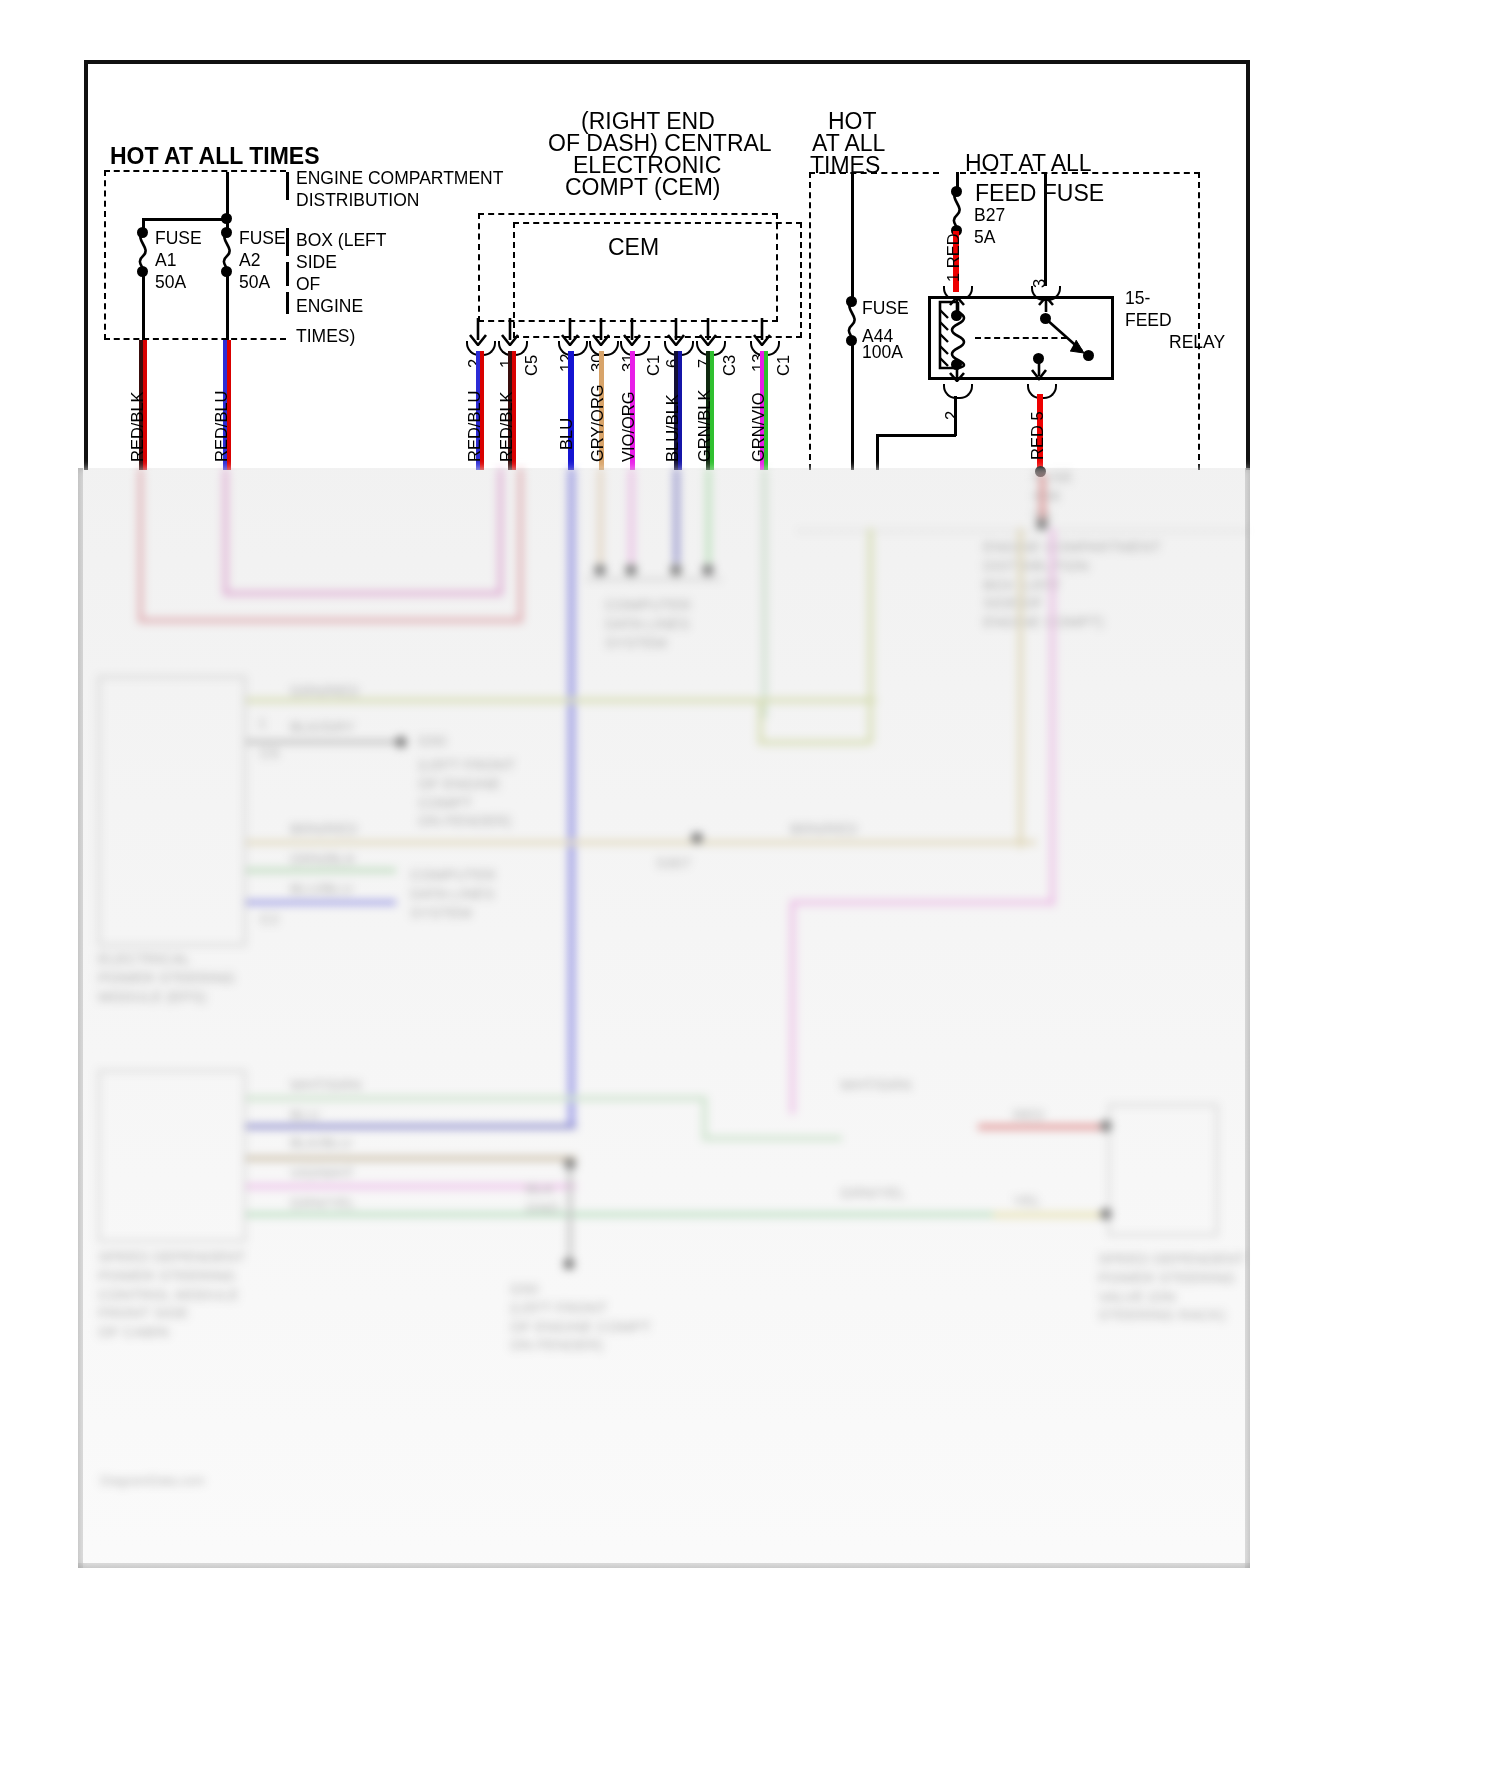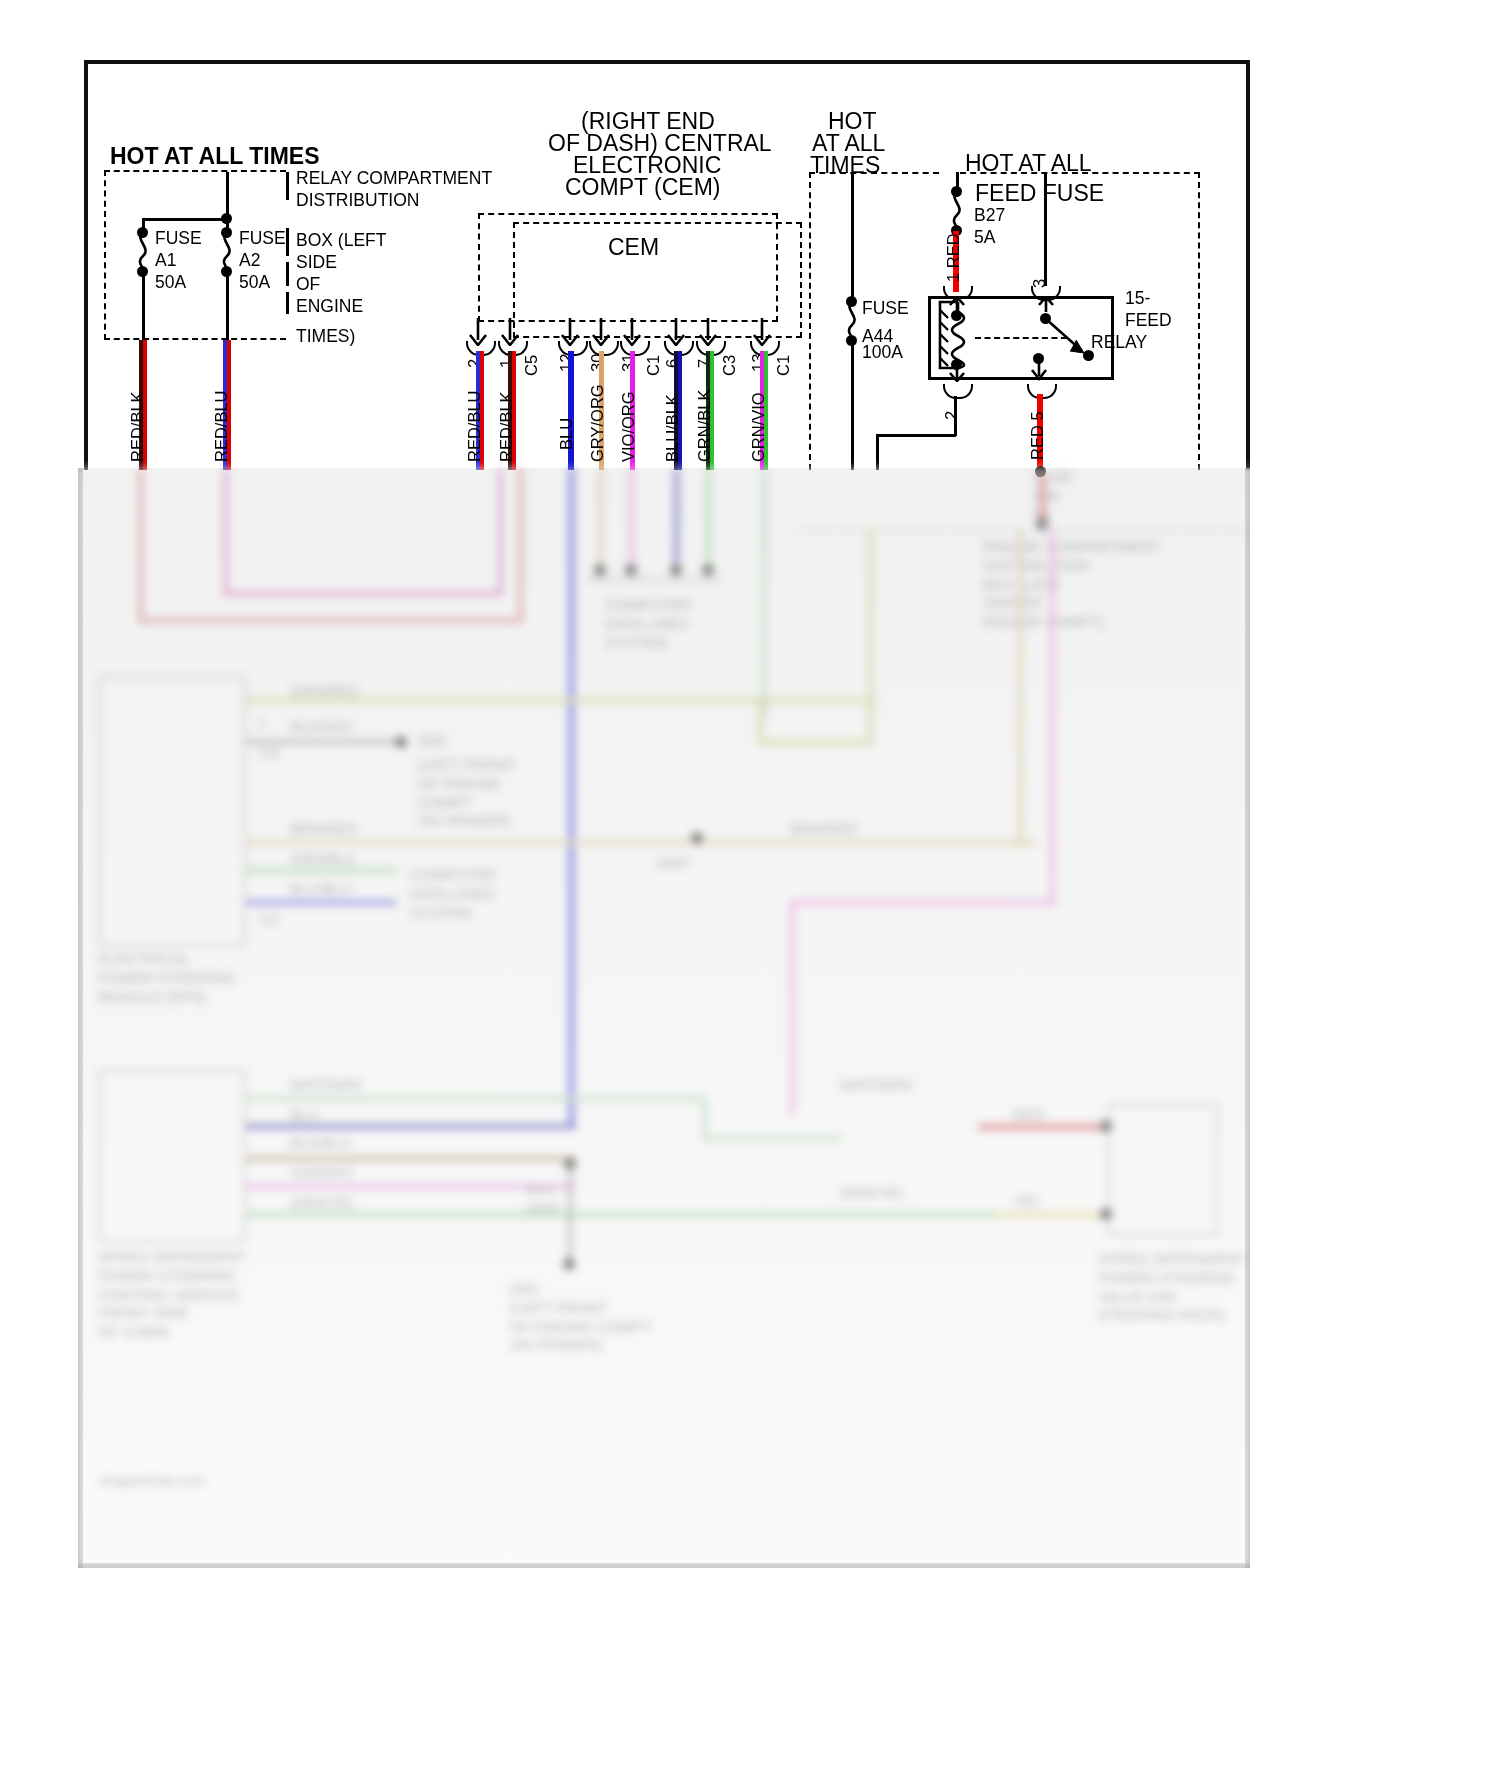--- a/index.html
+++ b/index.html
@@ -73,21 +73,21 @@
 
   <div class="dash-l" style="left:104px;top:170px;height:170px;"></div>
   <div class="dash-t" style="left:104px;top:170px;width:182px;"></div>
   <div class="dash-b" style="left:104px;top:338px;width:182px;"></div>
 
   <div class="vline" style="left:286px;top:172px;height:28px;"></div>
   <div class="vline" style="left:286px;top:228px;height:28px;"></div>
   <div class="vline" style="left:286px;top:262px;height:24px;"></div>
   <div class="vline" style="left:286px;top:292px;height:22px;"></div>
 
-  <div class="txt t17" style="left:296px;top:168px;">RELAY COMPARTMENT</div>
+  <div class="txt t17" style="left:296px;top:168px;">ENGINE COMPARTMENT</div>
   <div class="txt t17" style="left:296px;top:190px;">DISTRIBUTION</div>
   <div class="txt t17" style="left:296px;top:230px;">BOX (LEFT</div>
   <div class="txt t17" style="left:296px;top:252px;">SIDE</div>
   <div class="txt t17" style="left:296px;top:274px;">OF</div>
   <div class="txt t17" style="left:296px;top:296px;">ENGINE</div>
   <div class="txt t17" style="left:296px;top:326px;">TIMES)</div>
 
   <div class="vline" style="left:226px;top:172px;height:48px;"></div>
   <div class="hline" style="left:142px;top:218px;width:87px;"></div>
   <div class="dot" style="left:221px;top:213px;"></div>
@@ -253,21 +253,21 @@
   <div class="txt t17" style="left:974px;top:205px;">B27</div>
   <div class="txt t17" style="left:974px;top:227px;">5A</div>
 
   <div class="w2" style="left:953px;top:231px;height:61px;background:#ee0000;width:6px;"></div>
   <div class="vtxt t16" style="left:944px;top:282px;">1 RED</div>
   <div class="cup" style="left:943px;top:286px;"></div>
 
   <div class="solid-box" style="left:928px;top:296px;width:186px;height:84px;"></div>
   <div class="txt t17" style="left:1125px;top:288px;">15-</div>
   <div class="txt t17" style="left:1125px;top:310px;">FEED</div>
-  <div class="txt t17" style="left:1091px;top:332px;">RELAY</div>
+  <div class="txt t17" style="left:1169px;top:332px;">RELAY</div>
 
   <svg style="position:absolute;left:930px;top:298px;" width="62" height="80">
     <path d="M28 4 L28 14" stroke="#000" stroke-width="2.6"></path>
     <path d="M28 4 L10 4 L10 70 L28 70" stroke="#000" stroke-width="2.6" fill="none"></path>
     <path d="M28 14 q12 6 0 12 q-12 6 0 12 q12 6 0 12 q-12 6 0 12 q12 6 0 8" stroke="#000" stroke-width="2.6" fill="none"></path>
     <path d="M10 12 l8 8 M10 24 l8 8 M10 36 l8 8 M10 48 l8 8 M10 60 l8 8" stroke="#000" stroke-width="2.4" fill="none"></path>
   </svg>
   <svg style="position:absolute;left:947px;top:296px;" width="20" height="18">
     <path d="M10 16 L10 2" stroke="#000" stroke-width="2.6"></path>
       <path d="M3 9 L10 1 L17 9" fill="none" stroke="#000" stroke-width="2.6"></path>

